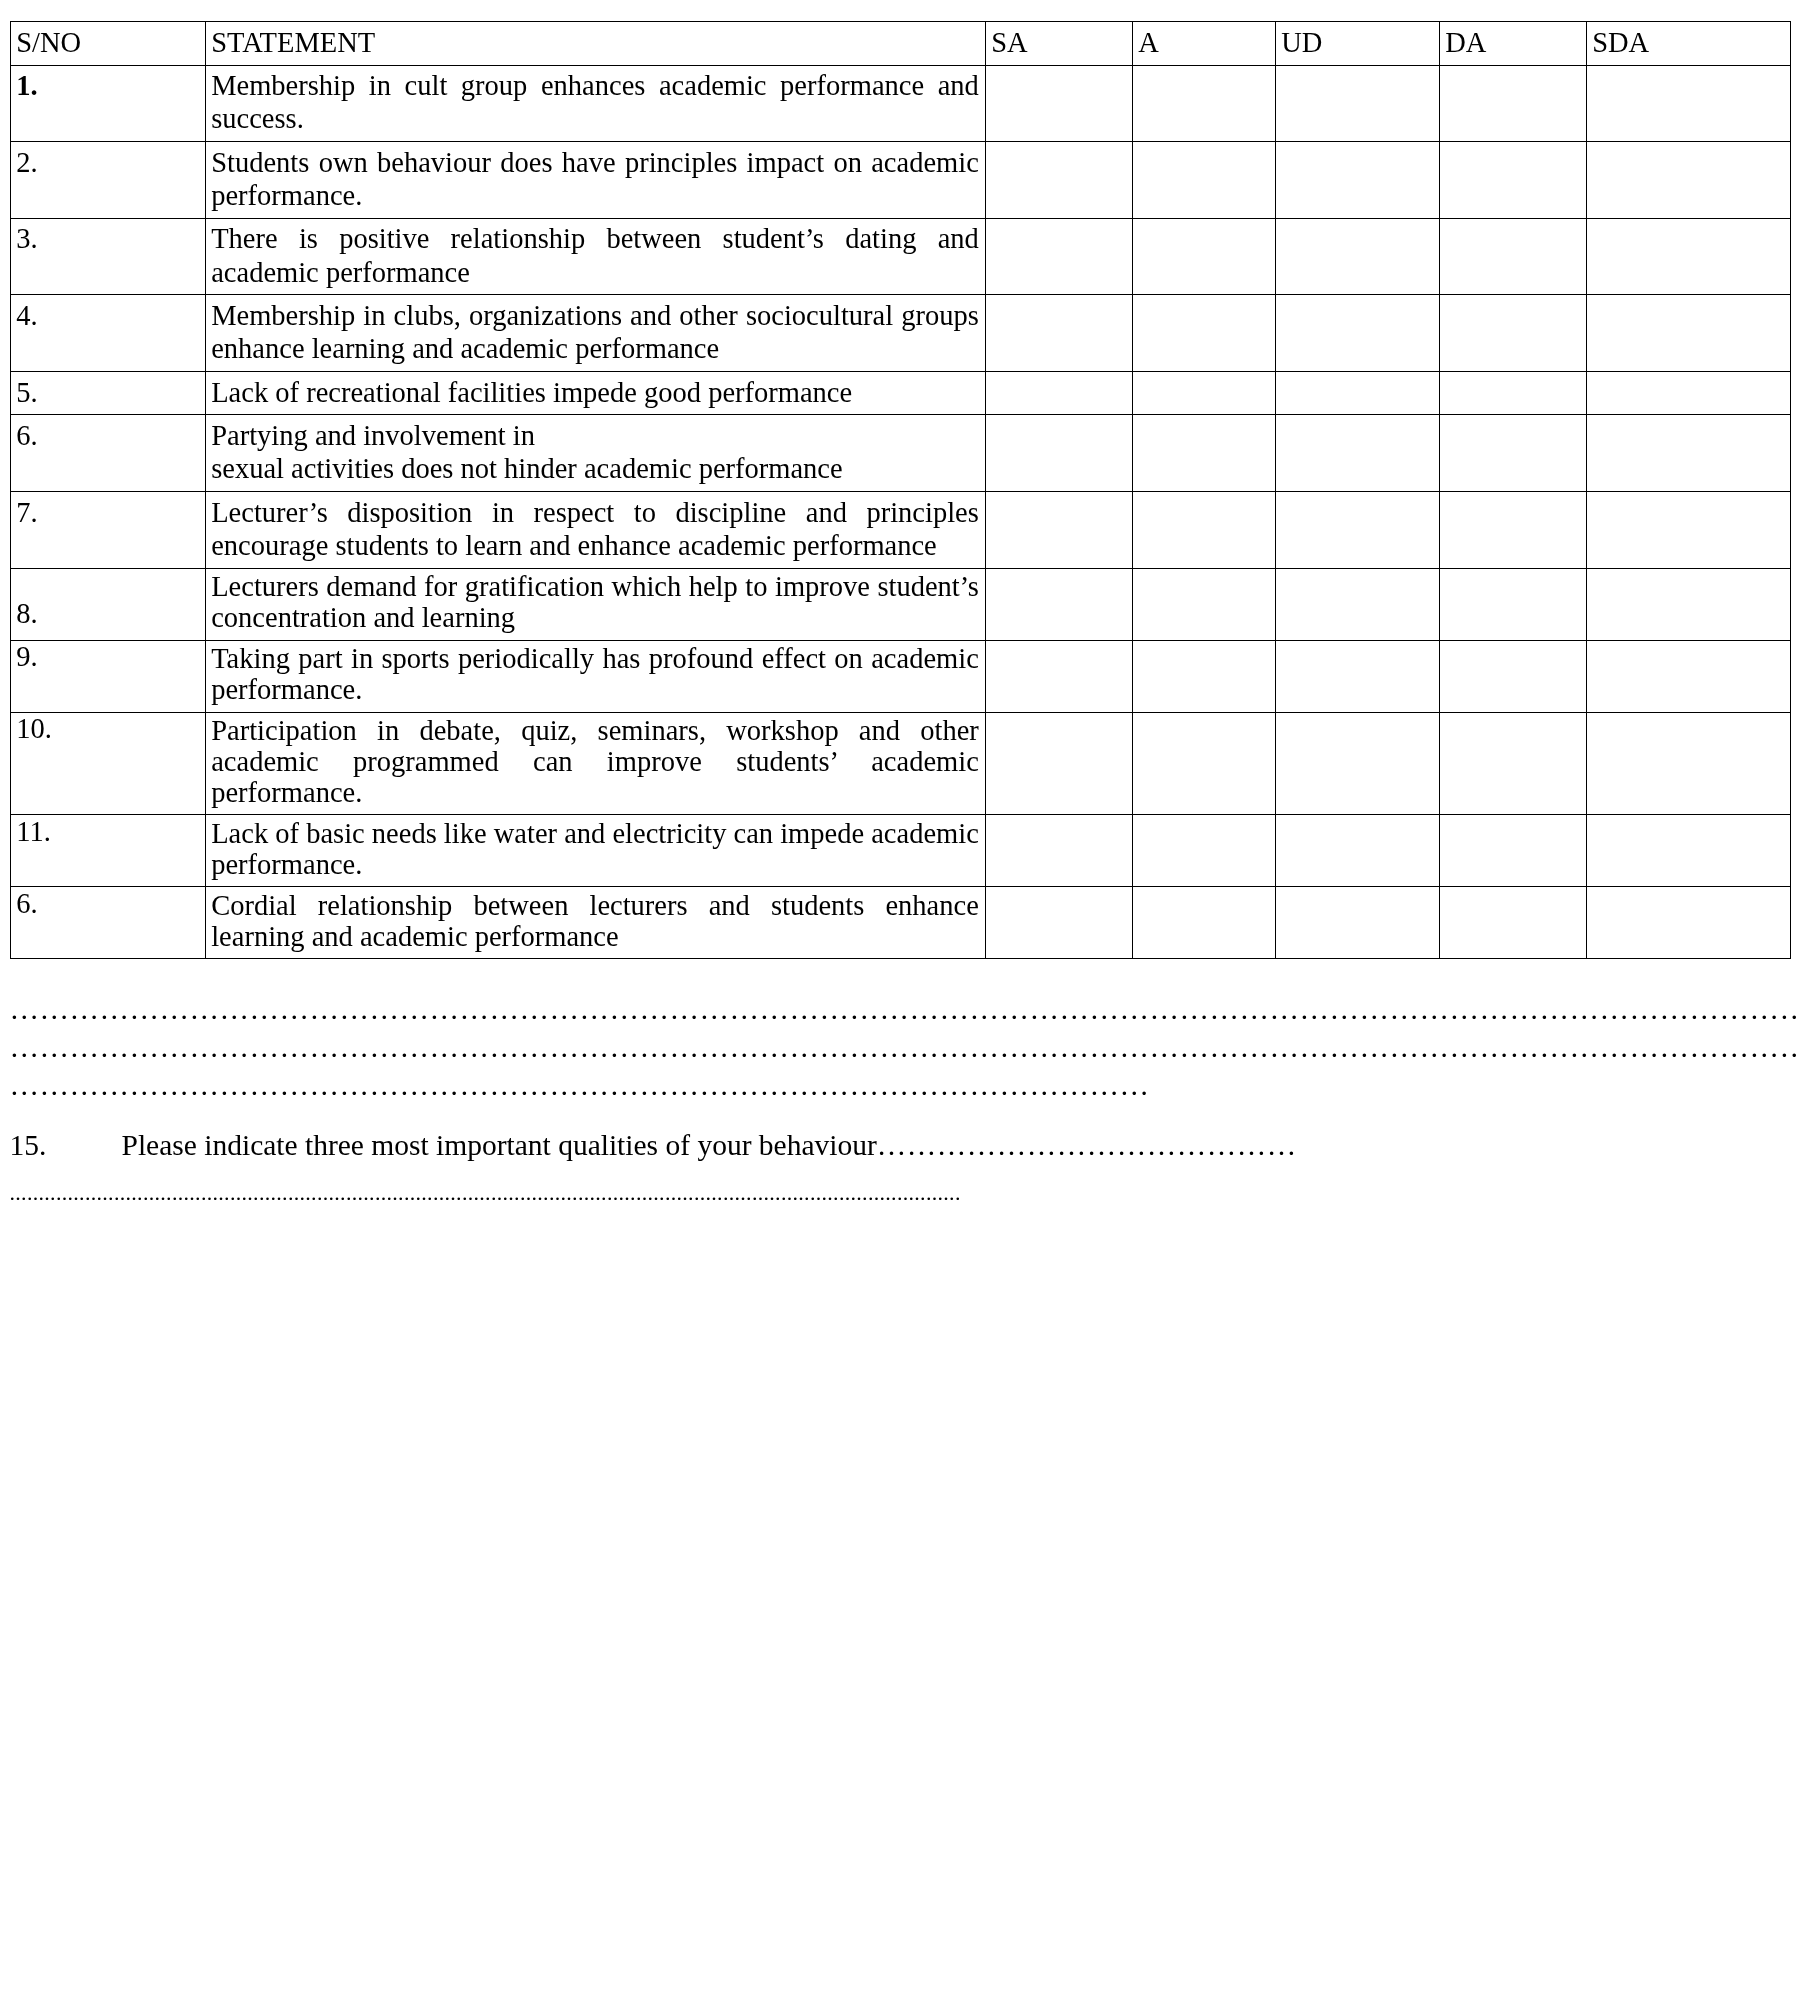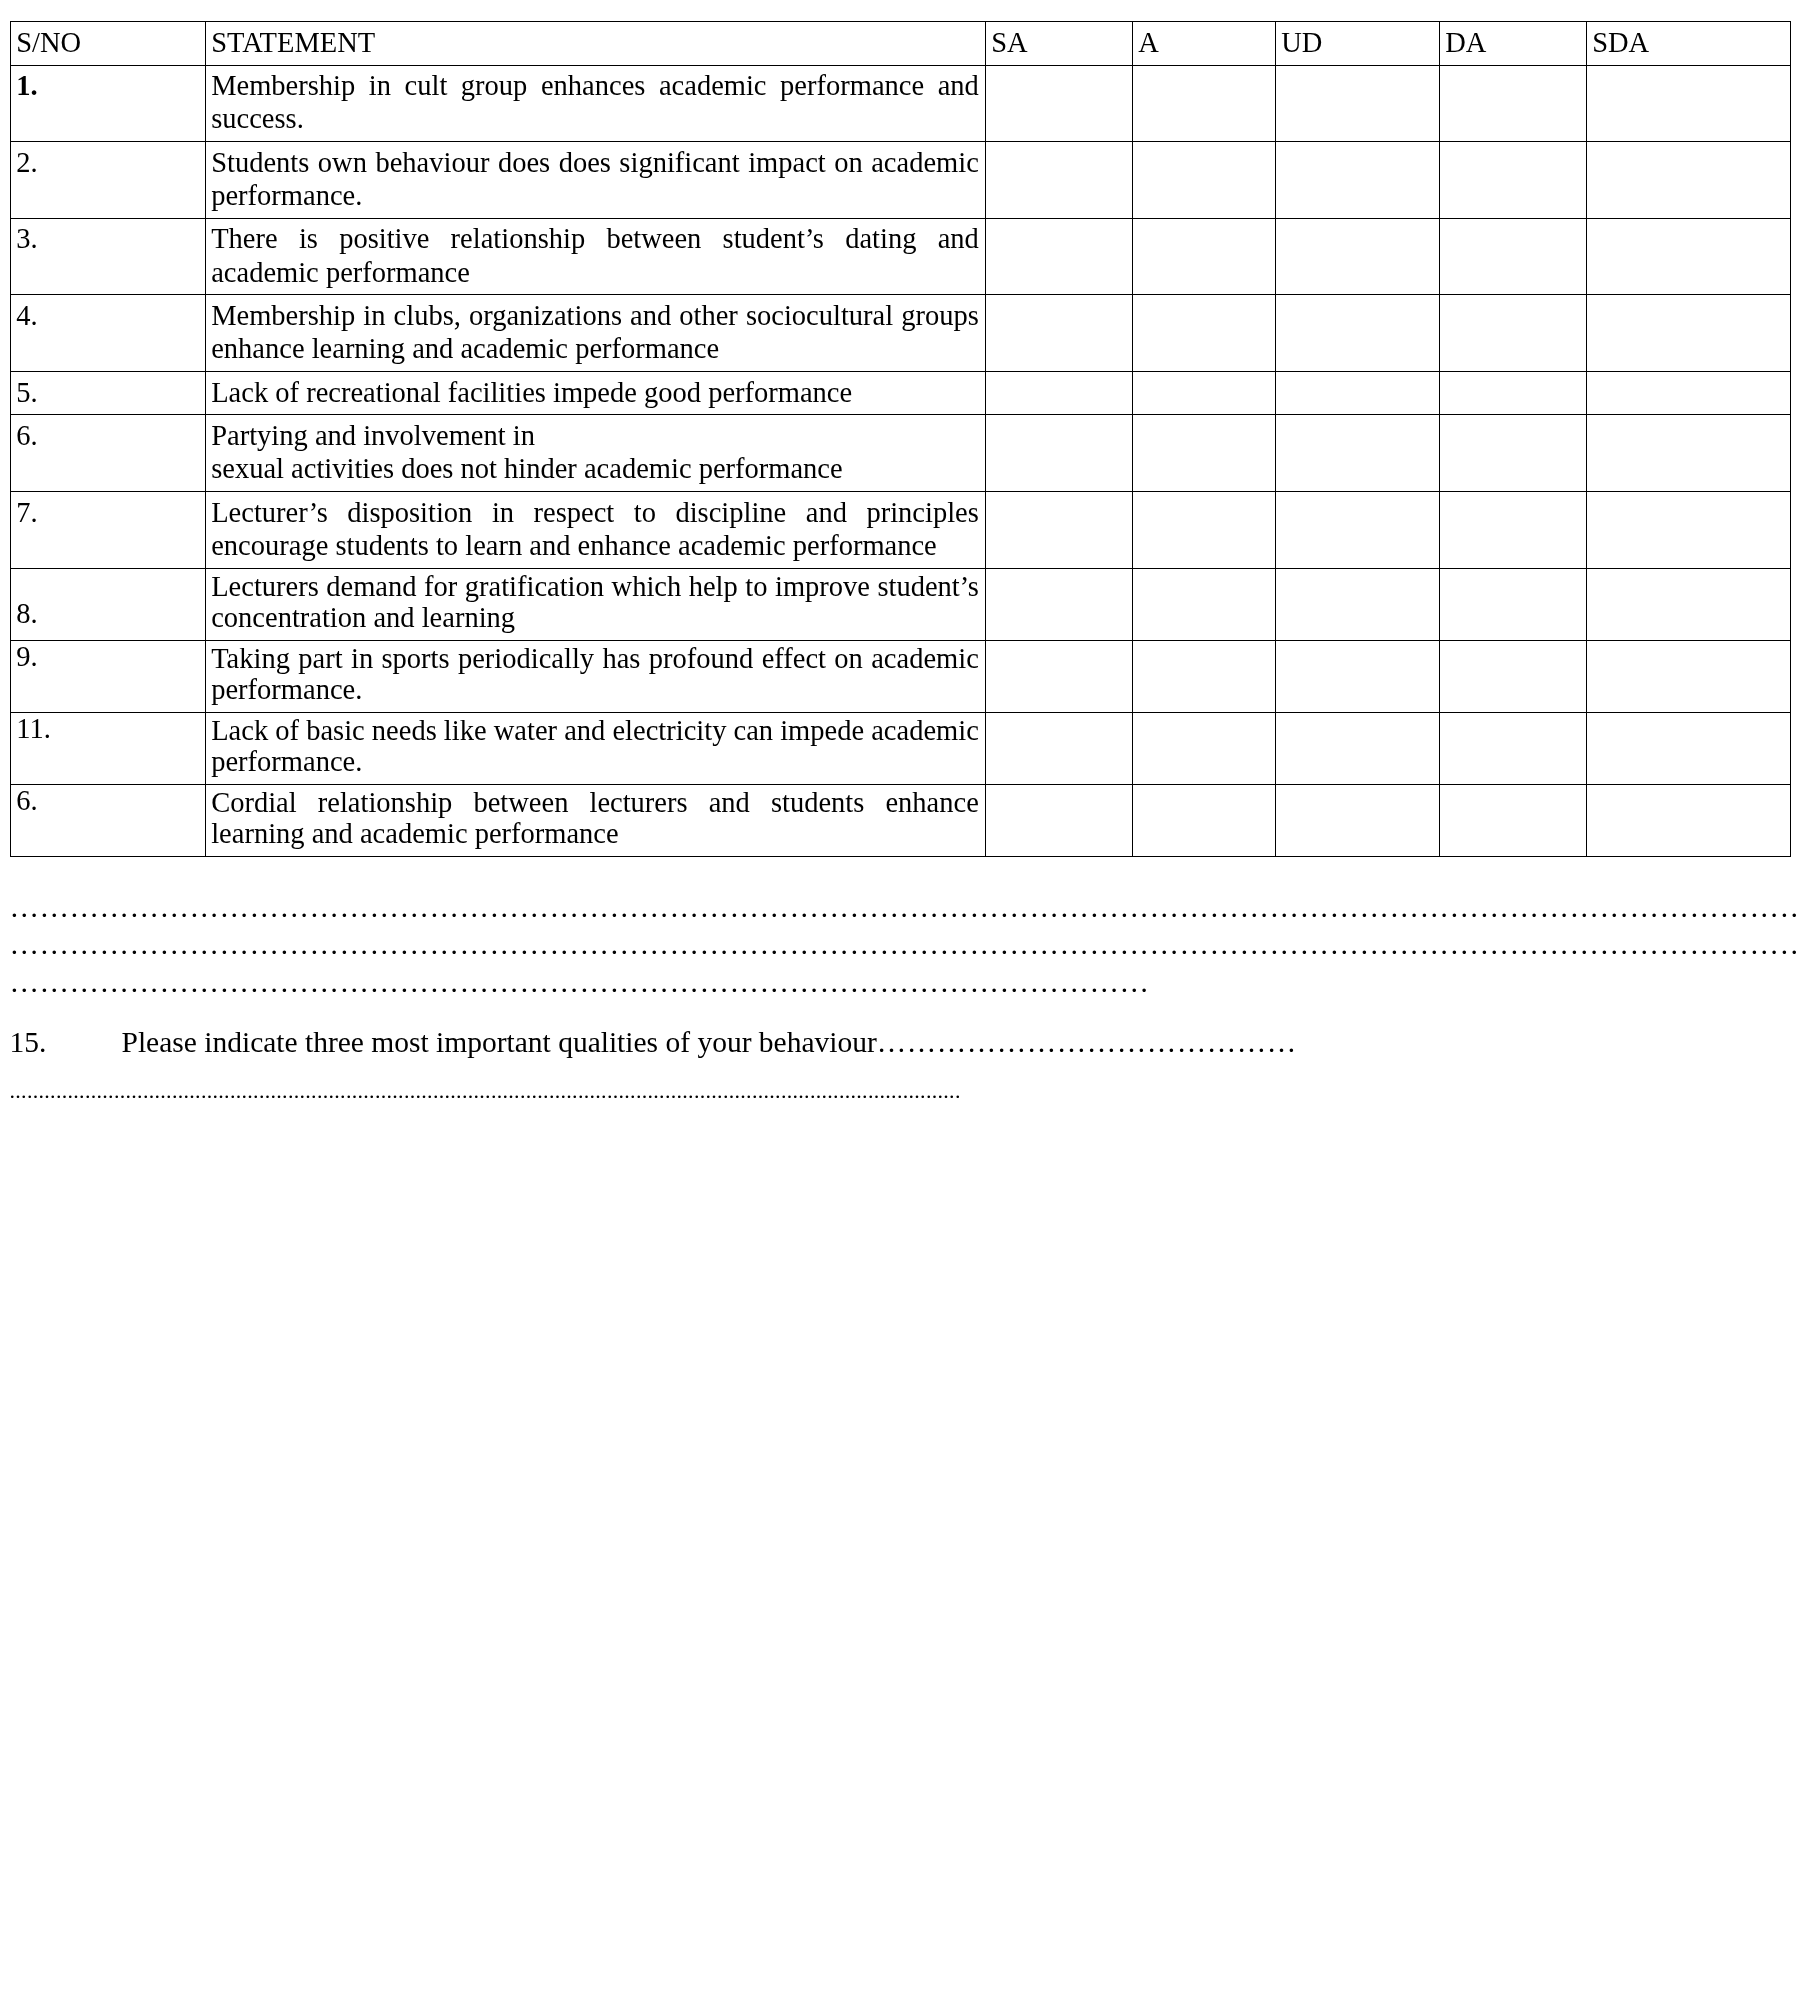--- a/index.html
+++ b/index.html
@@ -142,21 +142,21 @@
         <td class="sno bold-num">1.</td>
         <td class="stmt">Membership in cult group enhances academic performance and success.</td>
         <td class="opt"></td>
         <td class="opt"></td>
         <td class="opt"></td>
         <td class="opt"></td>
         <td class="opt"></td>
       </tr>
       <tr class="r2">
         <td class="sno">2.</td>
-        <td class="stmt">Students own behaviour does does significant impact on academic performance.</td>
+        <td class="stmt">Students own behaviour does have principles impact on academic performance.</td>
         <td class="opt"></td>
         <td class="opt"></td>
         <td class="opt"></td>
         <td class="opt"></td>
         <td class="opt"></td>
       </tr>
       <tr class="r3">
         <td class="sno">3.</td>
         <td class="stmt">There is positive relationship between student’s dating and academic performance</td>
         <td class="opt"></td>
@@ -207,20 +207,29 @@
         <td class="stmt">Lecturers demand for gratification which help to improve student’s concentration and learning</td>
         <td class="opt"></td>
         <td class="opt"></td>
         <td class="opt"></td>
         <td class="opt"></td>
         <td class="opt"></td>
       </tr>
       <tr class="r9 tight">
         <td class="sno">9.</td>
         <td class="stmt">Taking part in sports periodically has profound effect on academic performance.</td>
+        <td class="opt"></td>
+        <td class="opt"></td>
+        <td class="opt"></td>
+        <td class="opt"></td>
+        <td class="opt"></td>
+      </tr>
+      <tr class="r10 tight">
+        <td class="sno">10.</td>
+        <td class="stmt">Participation in debate, quiz, seminars, workshop and other academic programmed can improve students’ academic performance.</td>
         <td class="opt"></td>
         <td class="opt"></td>
         <td class="opt"></td>
         <td class="opt"></td>
         <td class="opt"></td>
       </tr>
       <tr class="r11 tight">
         <td class="sno">11.</td>
         <td class="stmt">Lack of basic needs like water and electricity can impede academic performance.</td>
         <td class="opt"></td>

